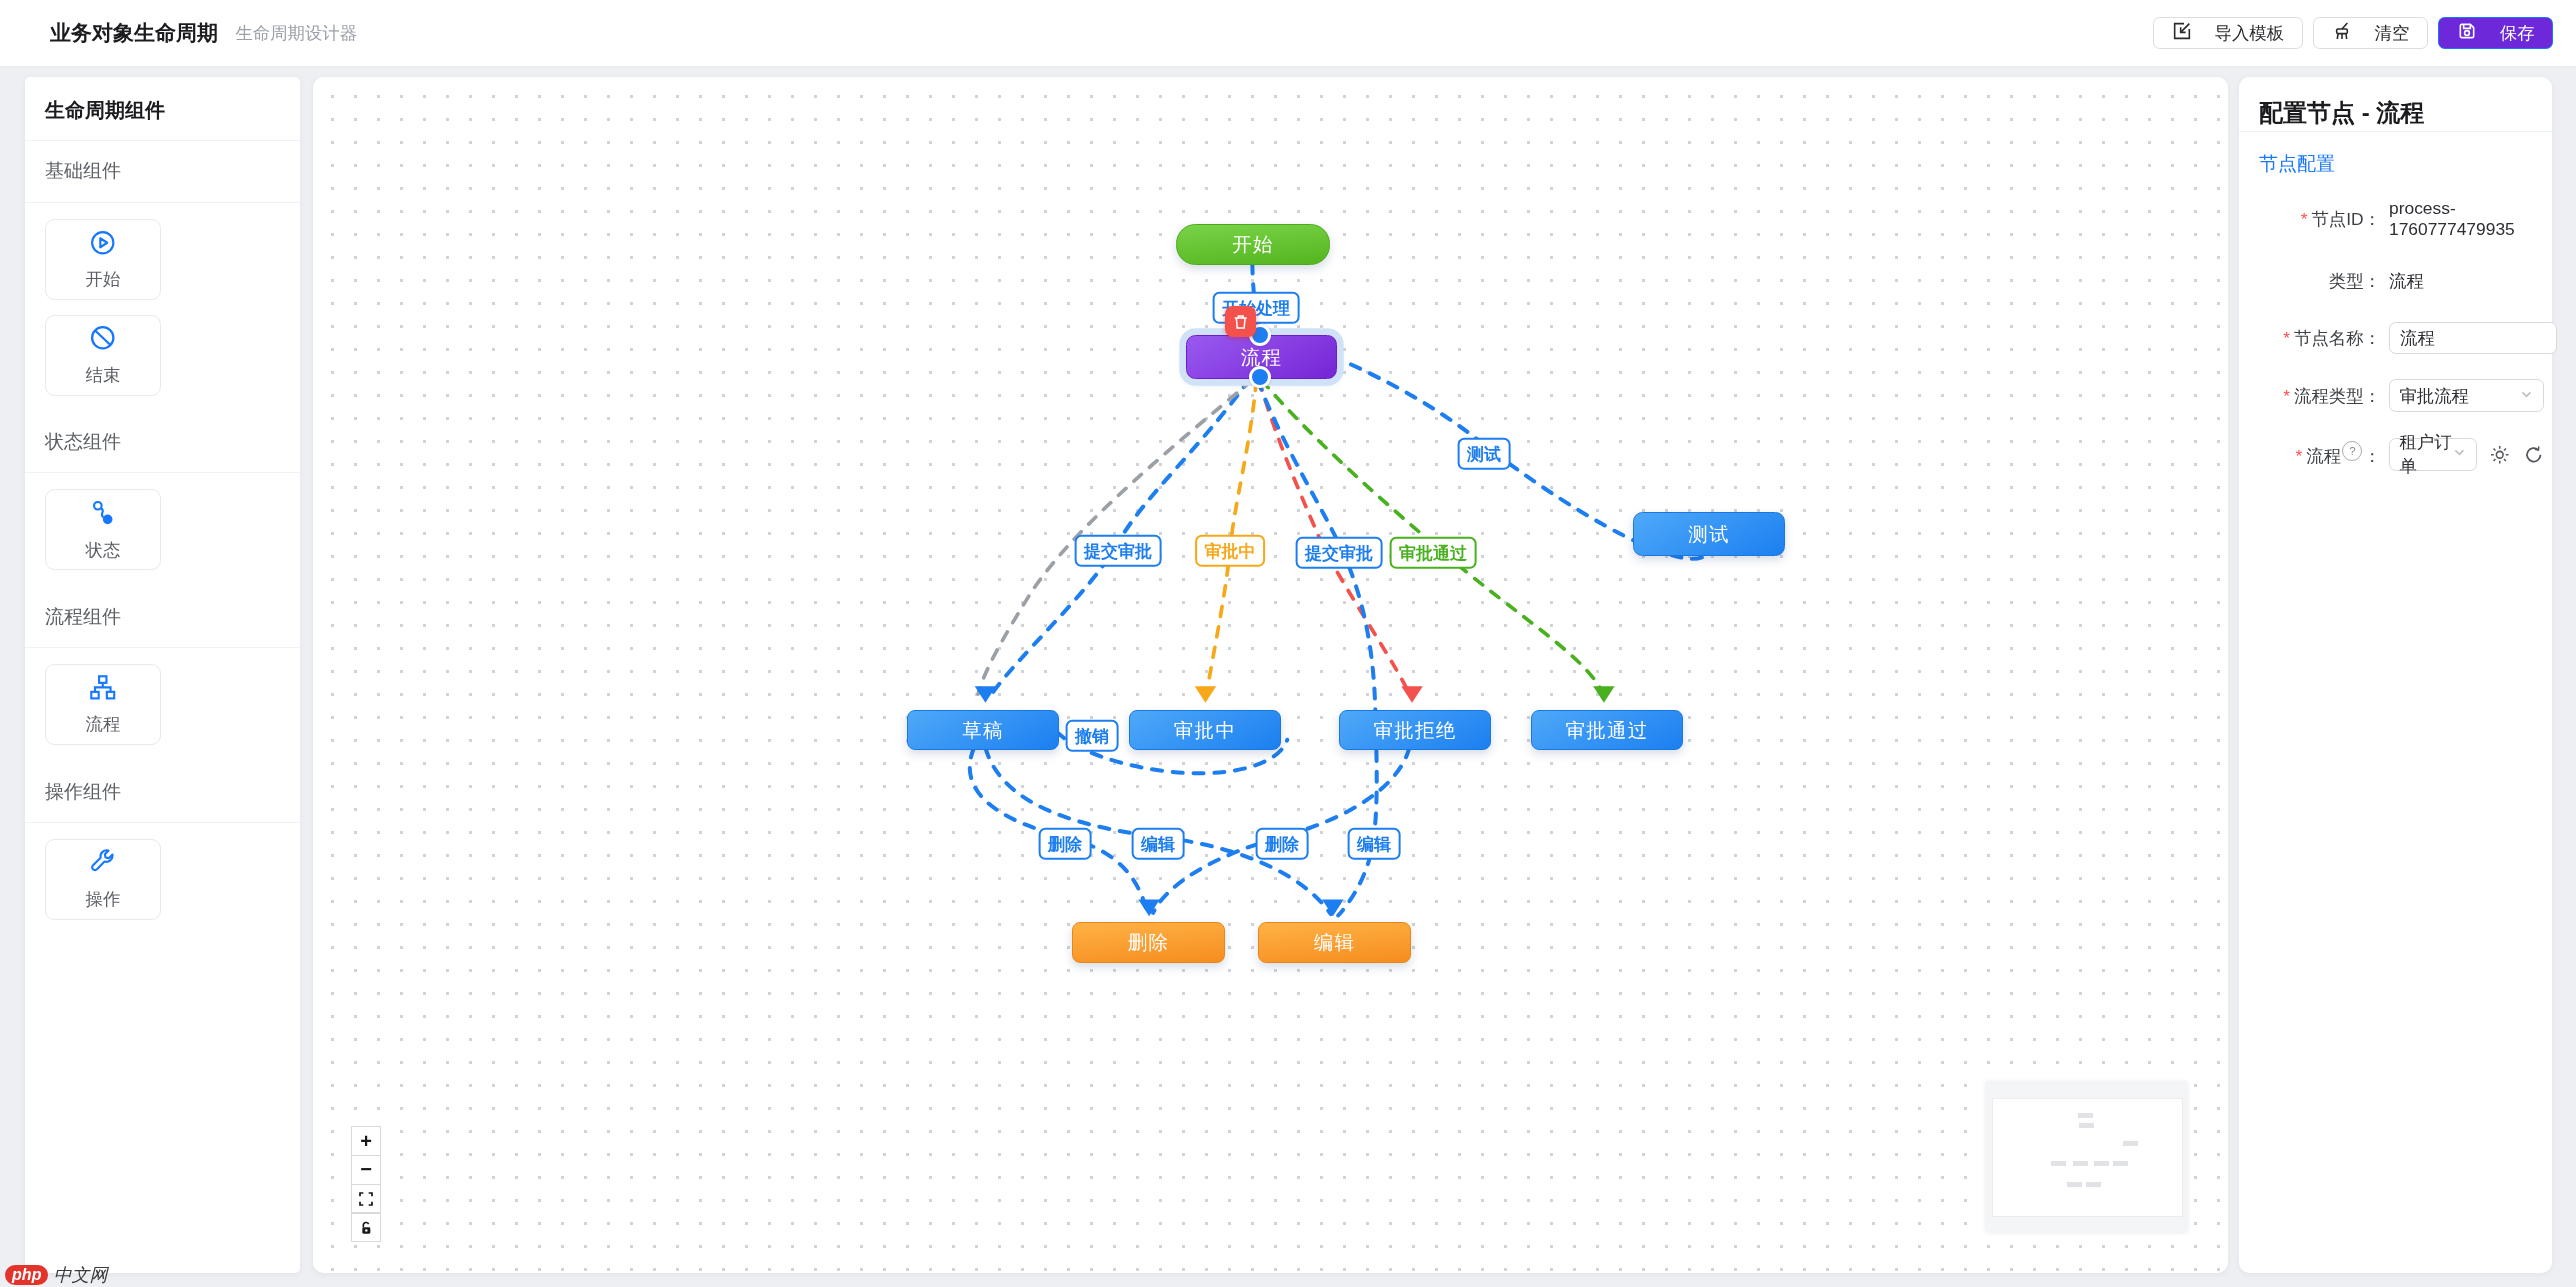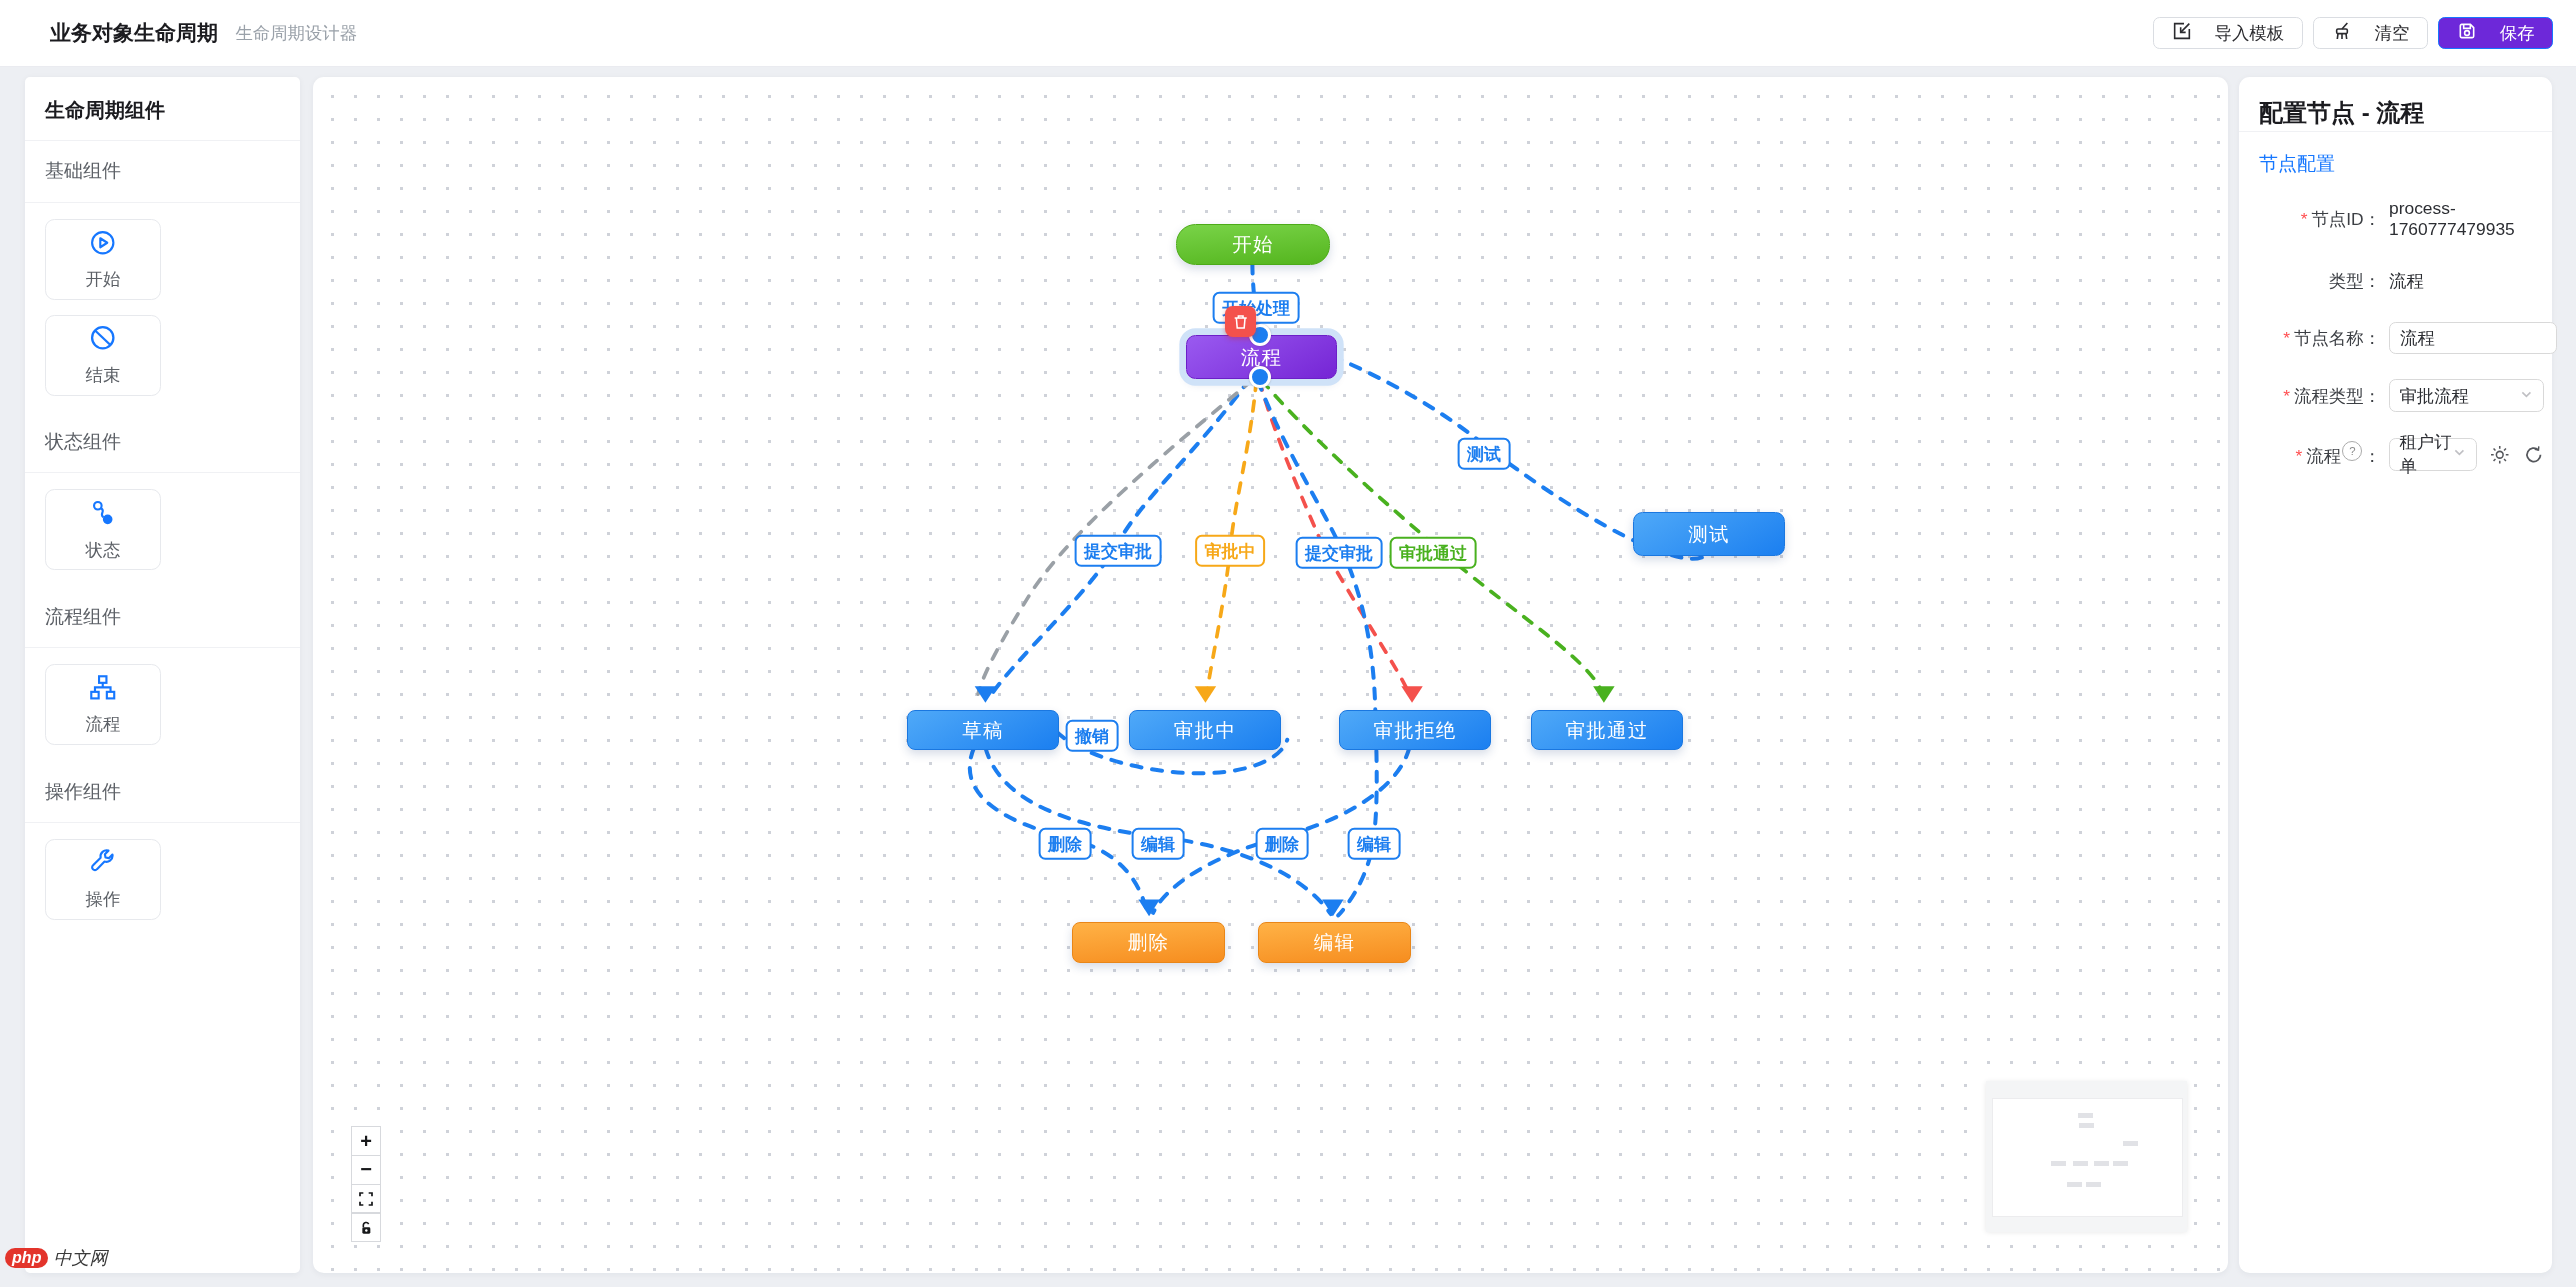--- a/index.html
+++ b/index.html
@@ -71,21 +71,21 @@
   .tinput{margin-left:8px;width:146px;height:29.5px;border:0.7px solid #d9d9d9;border-radius:6.7px;
           padding:0 10px;font-size:17.4px;color:#2c2e33;font-family:inherit;outline:none;}
   .fselect{margin-left:8px;width:168px;height:31px;border:0.7px solid #d9d9d9;border-radius:6.7px;
           display:flex;align-items:center;padding:0 9.4px;font-size:17.4px;color:#2c2e33;cursor:pointer;}
   .fselect .sv{flex:1;}
   .fselect.small{width:98px;}
   .ficon{margin-left:12px;cursor:pointer;display:flex;}
   .help{display:inline-flex;align-items:center;justify-content:center;width:18px;height:18px;
         border:1.3px solid #ababab;border-radius:50%;font-size:11.4px;color:#8a8a8a;vertical-align:super;margin:0 1.3px;}
   
-  .watermark{position:absolute;left:5.4px;bottom:17px;display:flex;align-items:center;gap:5.4px;z-index:9;}
+  .watermark{position:absolute;left:5.4px;bottom:0;display:flex;align-items:center;gap:5.4px;z-index:9;}
   .wm-badge{background:#e3342b;color:#fff;font-style:italic;font-weight:700;font-size:16px;
             padding:1.3px 6.7px;border-radius:10.7px;}
   .wm-text{font-size:18px;font-weight:400;color:#3a3a3a;font-style:italic;}
 </style>
 </head>
 <body>
 
 <div class="header">
   <span class="hdr-title">业务对象生命周期</span>
   <span class="hdr-sub">生命周期设计器</span>

